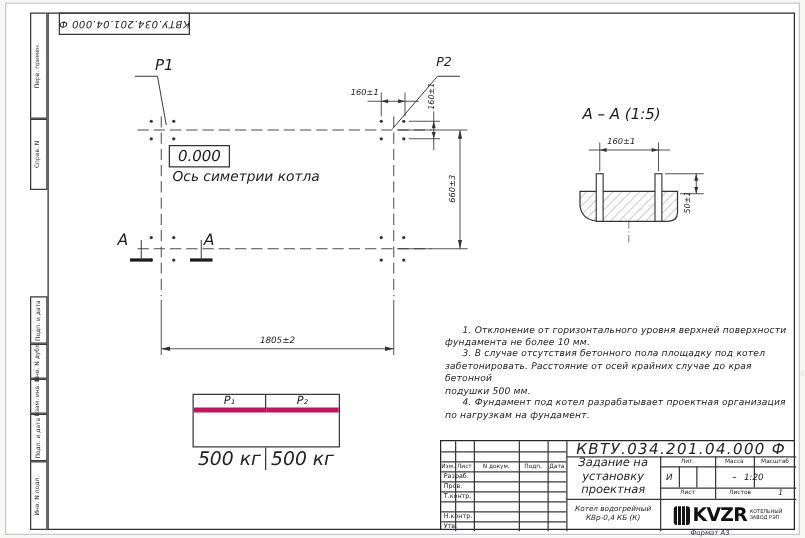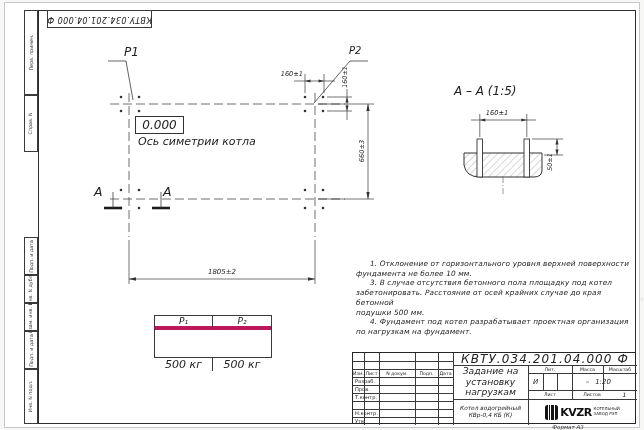--- a/index.html
+++ b/index.html
@@ -21,36 +21,36 @@
   .dwg { position:absolute; font-style:italic; color:#1c1c1c; white-space:nowrap; }
   .rot { position:absolute; font-style:italic; color:#1c1c1c; transform:rotate(-90deg); transform-origin:center; text-align:center; white-space:nowrap; }
   .level-box { left:135px; top:116px; width:49px; height:18px; border:1px solid #333; display:flex; align-items:center; justify-content:center; font-size:12px; font-style:italic; }
   
   .notes { left:356px; top:259px; width:278px; font-size:7.3px; line-height:9.7px; font-style:italic; color:#1d1d1d; letter-spacing:.15px; }
   .note-line.ind { padding-left:14px; }
   
   .ltable { left:154px; top:315px; width:118px; height:43px; border:1px solid #3a3a3a; display:grid; grid-template-columns:1fr 1fr; grid-template-rows:1fr 1fr; }
   .ltable > div { border-right:1px solid #3a3a3a; border-bottom:4px solid #be185d; display:flex; align-items:center; justify-content:center; font-style:italic; font-size:9px; }
   .ltable > div:nth-child(2n) { border-right:none; }
-  .ltable > div:nth-child(n+3) { border-bottom:none; font-size:11px;margin-top:28px; }
+  .ltable > div:nth-child(n+3) { border-bottom:none; font-size:15px;margin-top:28px; }
   
   .tb { left:352px; top:352px; width:284px; height:72px; border:1.3px solid #262626; background:#fff; }
   .tb .vline,.tb .hline { position:absolute; background:#3a3a3a; }
   .tb .vline { width:1px; } .tb .hline { height:1px; }
   .tb .cell { position:absolute; display:flex; align-items:center; justify-content:center; color:#222; overflow:hidden; }
   .tb .lbl { font-size:4.7px; }
   .tb .rowlbl { font-size:5.1px; justify-content:flex-start; padding-left:2px; }
   .docnum { font-size:12px; font-style:italic; letter-spacing:1.1px; font-weight:500; }
   .tb .name { flex-direction:column; font-style:italic; font-size:9.2px; line-height:10.6px; }
   .tb .product { flex-direction:column; font-style:italic; font-size:5.8px; line-height:7px; }
   .tb .val { font-style:italic; font-size:7px; }
   .logo-wrap { display:flex; align-items:center; gap:2px; }
   .logo-mark { width:13px; height:15px; border-radius:2.5px;
     background:linear-gradient(90deg,#141414 0 2.5px,#fff 2.5px 3.5px,#141414 3.5px 5.5px,#fff 5.5px 6.5px,#141414 6.5px 9px,#fff 9px 10px,#141414 10px 13px); }
-  .logo-txt { font-weight:bold; font-size:11px; letter-spacing:-.5px; color:#111; }
+  .logo-txt { font-weight:bold; font-size:15px; letter-spacing:-.5px; color:#111; }
   .logo-sub { font-size:4px; line-height:4.6px; color:#222; }
   .format { left:528px; top:424px; width:80px; text-align:center; font-size:5.5px; font-style:italic; color:#333; }
 </style>
 </head>
 <body>
 
 <span class="wm" style="left:30px;top:55px">kotlam-tev.kz</span>
 <span class="wm" style="left:190px;top:35px">kotlam-tev.kz</span>
 <span class="wm" style="left:370px;top:50px">kotlam-tev.kz</span>
 <span class="wm" style="left:540px;top:40px">kotlam-tev.kz</span>
@@ -217,21 +217,21 @@
     <span>0.000</span>
   </div>
 <div class="dwg" style="left:138px;top:135px;font-size:11px">Ось симетрии котла</div>
 <div class="dwg" style="left:273px;top:70px;width:30px;font-size:6.6px;text-align:right">160±1</div>
 <div class="rot" style="left:331px;top:73px;width:28px;font-size:6.4px">160±1</div>
 <div class="rot" style="left:348px;top:147px;width:28px;font-size:6.6px">660±3</div>
 <div class="dwg" style="left:192px;top:268px;width:60px;font-size:7px;text-align:center">1805±2</div>
 <div class="dwg" style="left:94px;top:184px;font-size:12.5px">A</div>
 <div class="dwg" style="left:163px;top:184px;font-size:12.5px">A</div>
 
-<div class="dwg" style="left:454px;top:84px;font-size:12px">A – A (1:5)</div>
+<div class="dwg" style="left:466px;top:84px;font-size:12px">A – A (1:5)</div>
 <div class="dwg" style="left:477px;top:109px;width:40px;font-size:6.6px;text-align:center">160±1</div>
 <div class="rot" style="left:538px;top:158px;width:24px;font-size:6.4px">50±1</div>
 
 <div class="abs notes">
   <div class="note-line ind">1. Отклонение от горизонтального уровня верхней поверхности</div>
   <div class="note-line">фундамента не более 10 мм.</div>
   <div class="note-line ind">3. В случае отсутствия бетонного пола площадку под котел</div>
   <div class="note-line">забетонировать. Расстояние от осей крайних случае до края бетонной</div>
   <div class="note-line">подушки 500 мм.</div>
   <div class="note-line ind">4. Фундамент под котел разрабатывает проектная организация</div>
@@ -281,21 +281,21 @@
   <div class="cell rowlbl" style="left:0;top:40px;width:26px;height:8px">Т.контр.</div>
   <div class="cell rowlbl" style="left:0;top:48px;width:26px;height:8px"></div>
   <div class="cell rowlbl" style="left:0;top:56px;width:26px;height:8px">Н.контр.</div>
   <div class="cell rowlbl" style="left:0;top:64px;width:26px;height:8px">Утв.</div>
 
   <div class="cell docnum" style="left:100px;top:0;width:184px;height:12px">КВТУ.034.201.04.000 Ф</div>
 
   <div class="cell name" style="left:100px;top:12px;width:75px;height:34px">
     <div>Задание на</div>
     <div>установку</div>
-    <div>нагрузкам</div>
+    <div>проектная</div>
   </div>
 
   <div class="cell product" style="left:100px;top:46px;width:75px;height:26px">
     <div>Котел водогрейный</div>
     <div>КВр-0,4 КБ (К)</div>
   </div>
 
   <div class="cell lbl" style="left:175px;top:12px;width:44px;height:8px">Лит.</div>
   <div class="cell lbl" style="left:219px;top:12px;width:31px;height:8px">Масса</div>
   <div class="cell lbl" style="left:250px;top:12px;width:34px;height:8px">Масштаб</div>

